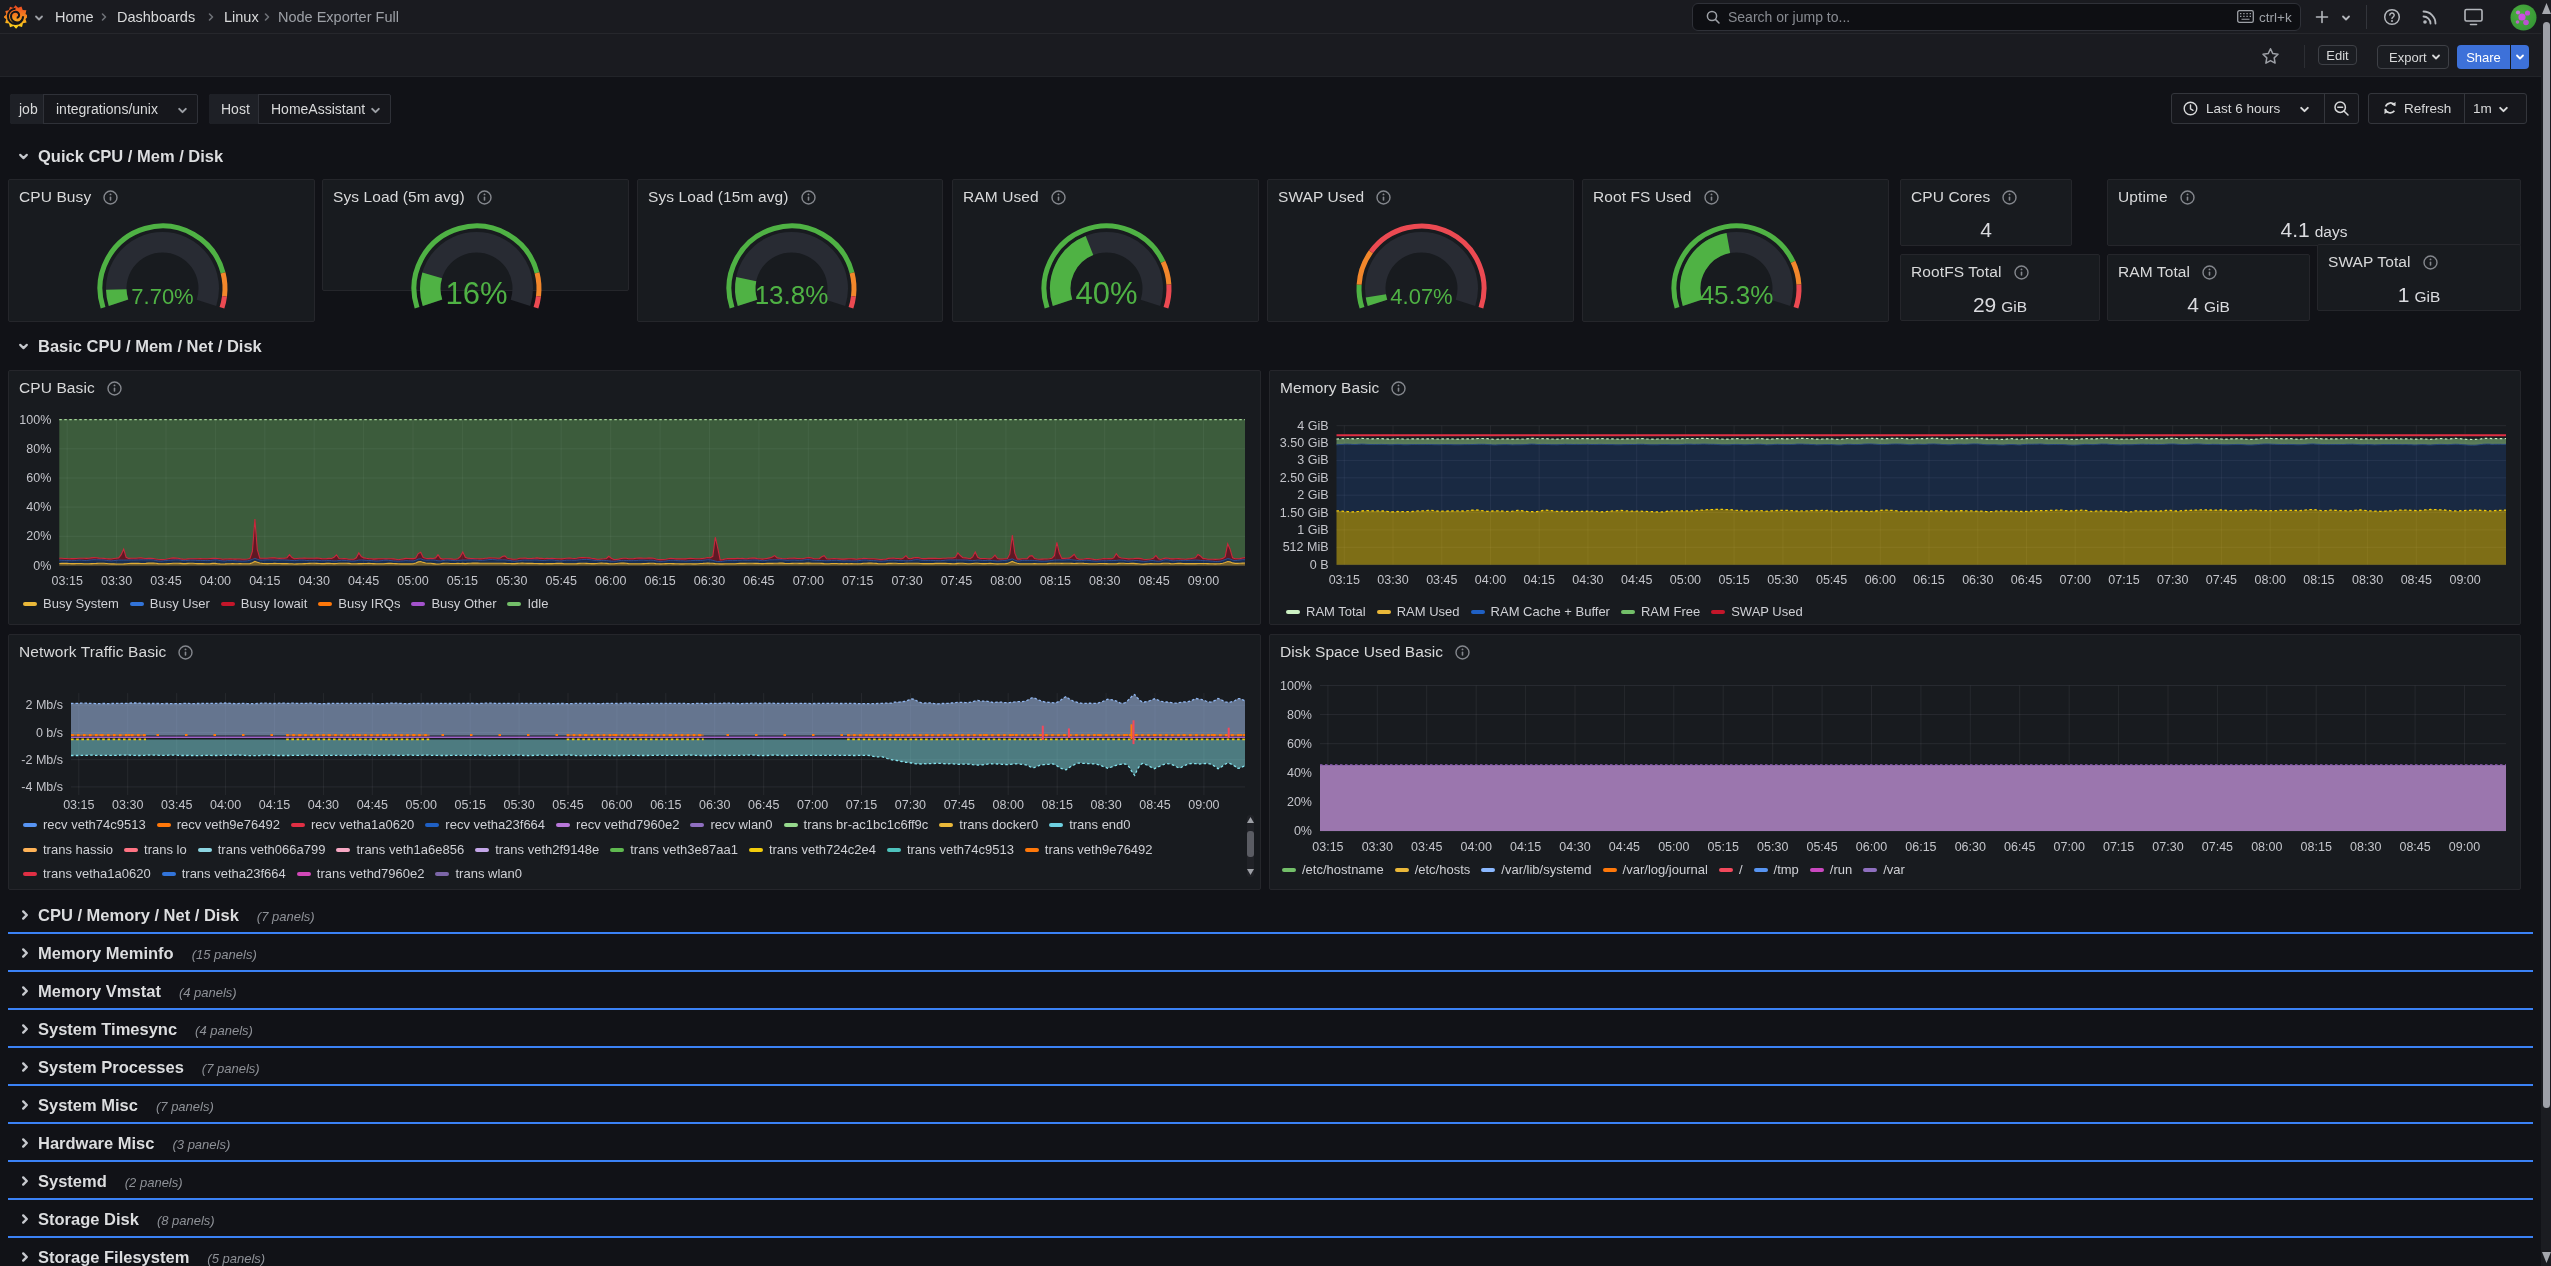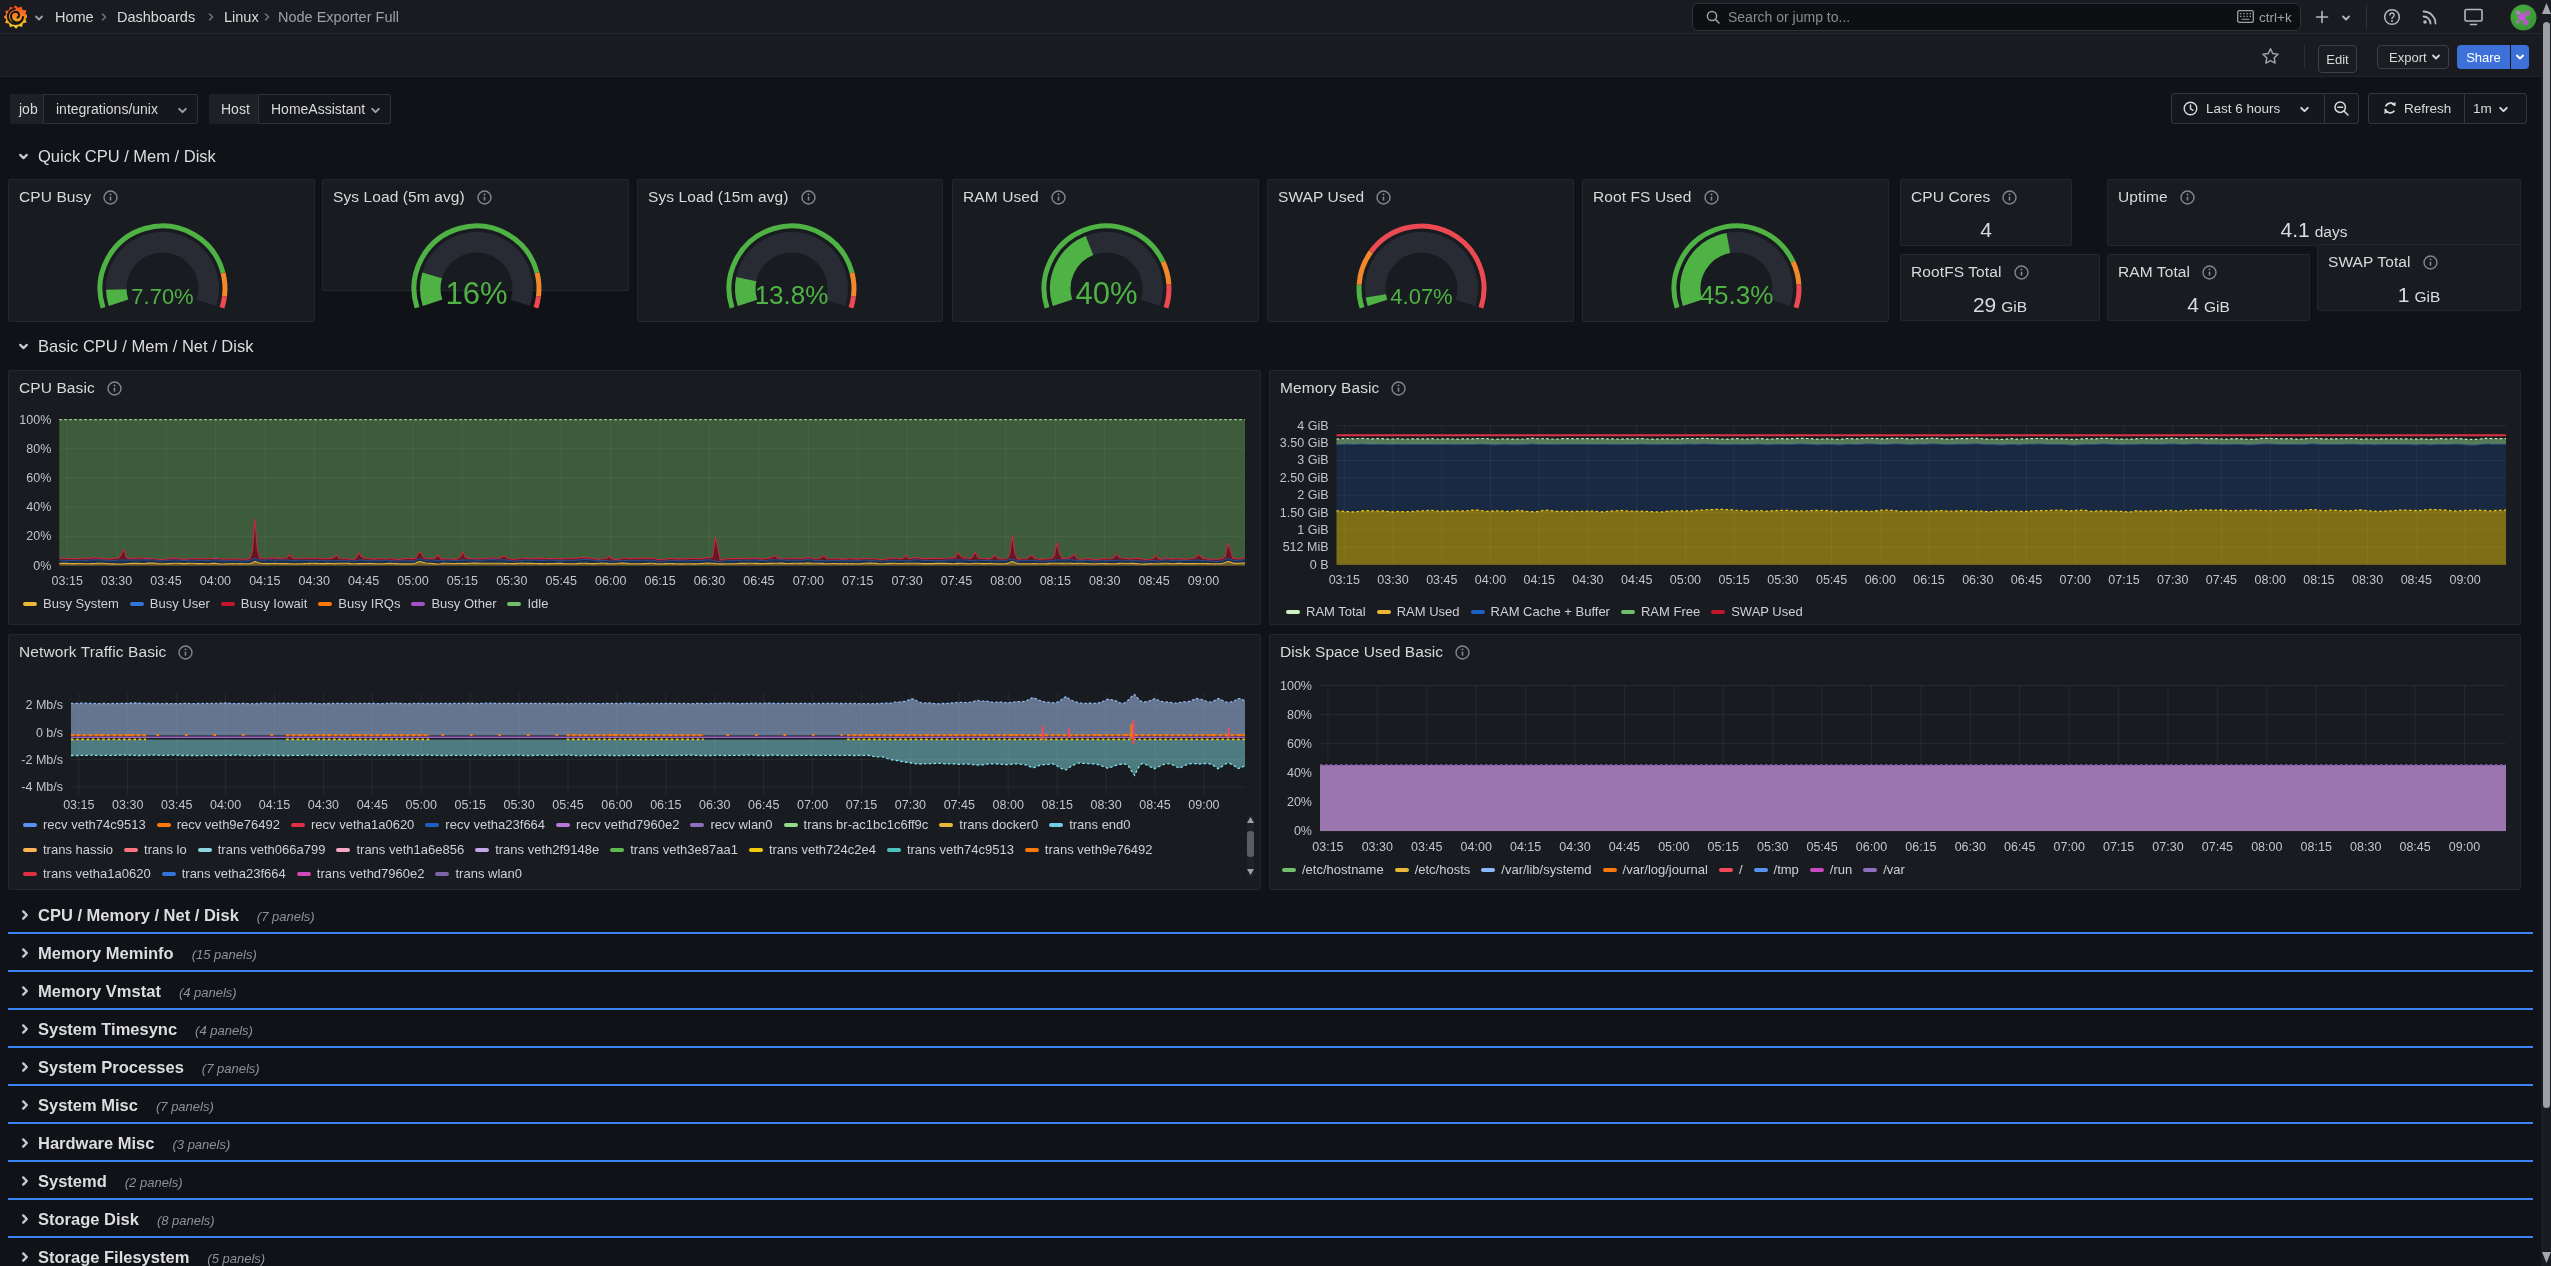--- a/index.html
+++ b/index.html
@@ -4,21 +4,21 @@
 body{width:2551px;height:1266px;background:#111217;font-family:"Liberation Sans",sans-serif;position:relative;overflow:hidden}
 .abs{position:absolute}
 .panel{position:absolute;background:#181B1F;border:1px solid #25262B;border-radius:2px}
 .ptitle{position:absolute;left:10px;top:8px;font-size:15.5px;font-weight:500;color:#D8D9DA;letter-spacing:.1px;white-space:nowrap;display:flex;align-items:center}
 .ptitle svg{margin-left:12px}
 .statv{position:absolute;left:0;right:0;top:38px;text-align:center;font-size:21px;font-weight:500;color:#DADBDF}
 .statv .u{font-size:15.5px;font-weight:500;margin-left:5px}
 .leg{position:absolute;display:flex;flex-wrap:nowrap;align-items:center;font-size:13px;color:#CFD0D5;white-space:nowrap}
 .leg .it{display:flex;align-items:center;margin-right:11px}
 .leg .d{width:14px;height:4px;border-radius:2px;margin-right:6px;flex:none}
-.sech{position:absolute;font-size:16.5px;font-weight:400;color:#DCDDDF;white-space:nowrap}
+.sech{position:absolute;font-size:16.5px;font-weight:700;color:#DCDDDF;white-space:nowrap}
 .rowh{position:absolute;left:8px;right:18px;border-bottom:2px solid #3b82f6}
 .rowh .t{position:absolute;left:30px;top:10px;font-size:16.5px;font-weight:600;color:#DCDDDF;white-space:nowrap}
 .rowh .c{font-size:13px;font-weight:400;font-style:italic;color:#8E9197;margin-left:18px}
 .btn{position:absolute;display:flex;align-items:center;justify-content:center;font-size:13px;font-weight:500;color:#D8D9DA;border:1px solid #3E4046;border-radius:4px;background:#1B1D22}
 .tbtn{position:absolute;display:flex;align-items:center;font-size:13px;font-weight:500;color:#D8D9DA;border:1px solid #34363C;border-radius:3px;background:#16171C}
 </style></head><body>
 <div class="abs" style="left:0;top:0;width:2551px;height:34px;background:#1A1B20;border-bottom:1px solid #26272C"></div>
 <svg class="abs" style="left:4px;top:4px" width="23" height="27" viewBox="0 0 23 27">
 <defs>
       <linearGradient id="glg" x1="0" y1="0" x2="0" y2="1">
@@ -91,21 +91,21 @@
 <circle cx="17.5" cy="9" r="2.6" fill="#C94BDB" opacity="0.95"></circle>
 <circle cx="8" cy="8.5" r="2.1" fill="#D26BE8" opacity="0.9"></circle>
 <circle cx="16" cy="18.5" r="2.8" fill="#C24FD6" opacity="0.95"></circle>
 <circle cx="7.5" cy="18" r="1.8" fill="#CE5AE0" opacity="0.85"></circle>
 </svg>
 <div class="abs" style="left:0;top:34px;width:2551px;height:43px;background:#1A1B20;border-bottom:1px solid #222429"></div>
 <svg class="abs" style="left:2261px;top:47px" width="19" height="19" viewBox="0 0 19 19">
     <path d="M9.5 1.8l2.3 4.8 5.2.7-3.8 3.6.9 5.2-4.6-2.5-4.6 2.5.9-5.2L2 7.3l5.2-.7z" fill="none" stroke="#9DA0A6" stroke-width="1.5" stroke-linejoin="round"></path>
   </svg>
 <div class="abs" style="left:2304px;top:45px;width:1px;height:23px;background:#2C2E33"></div>
-<div class="btn" style="left:2318px;top:45px;width:39px;height:28px">Edit</div>
+<div class="btn" style="left:2318px;top:45px;width:39px;height:20px">Edit</div>
 <div class="btn" style="left:2377px;top:45px;width:72px;height:24px;justify-content:flex-start;padding-left:11px">Export</div>
 <svg style="position:absolute;left:2431px;top:52px" width="10" height="10" viewBox="0 0 10 10">
     <path d="M2,3.5 L5,6.5 L8,3.5" fill="none" stroke="#D8D9DA" stroke-width="1.8" stroke-linecap="round" stroke-linejoin="round"></path>
   </svg>
 <div class="btn" style="left:2457px;top:45px;width:53px;height:24px;background:#3D71D9;border:none;color:#fff;border-radius:4px 0 0 4px">Share</div>
 <div class="btn" style="left:2511px;top:45px;width:18px;height:24px;background:#3D71D9;border:none;border-radius:0 4px 4px 0"></div>
 <svg style="position:absolute;left:2515px;top:52px" width="10" height="10" viewBox="0 0 10 10">
     <path d="M2,3.5 L5,6.5 L8,3.5" fill="none" stroke="#FFFFFF" stroke-width="1.8" stroke-linecap="round" stroke-linejoin="round"></path>
   </svg>
 <div class="abs" style="left:10px;top:94px;width:188px;height:30px;border:1px solid #2F3138;border-radius:2px;background:#16171C"></div>

